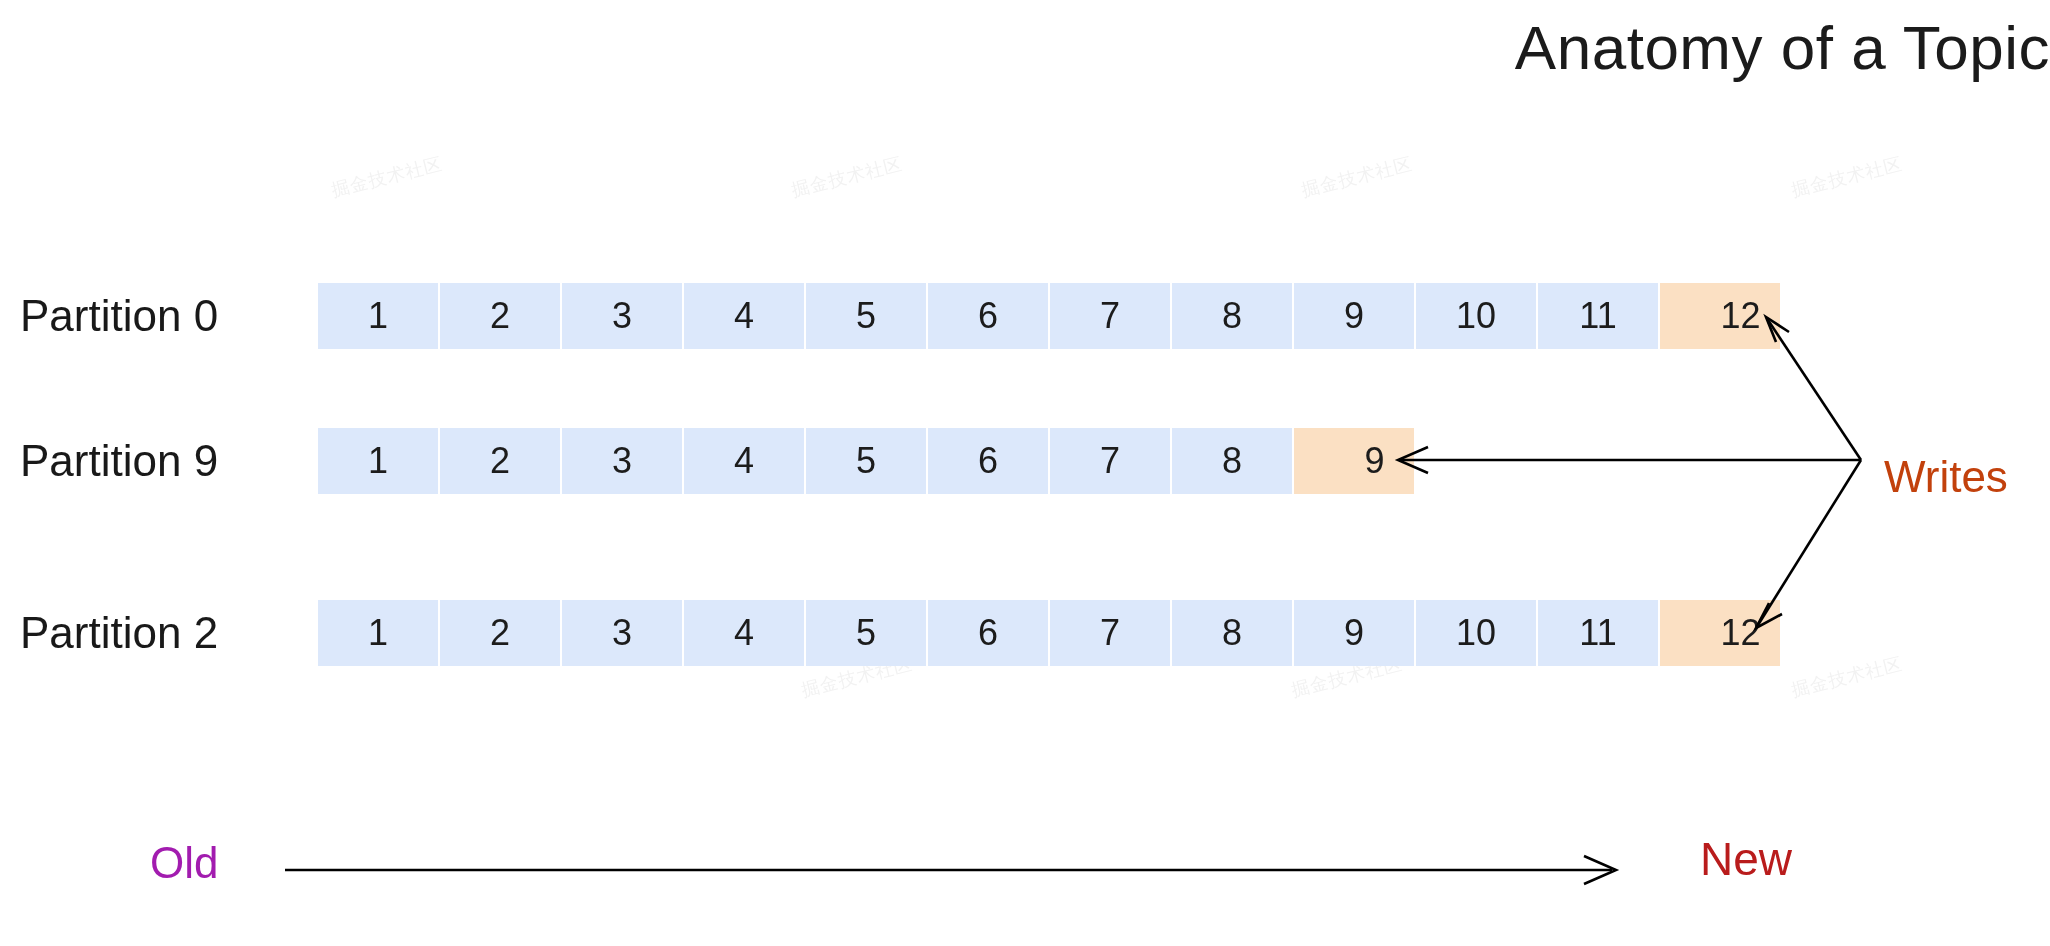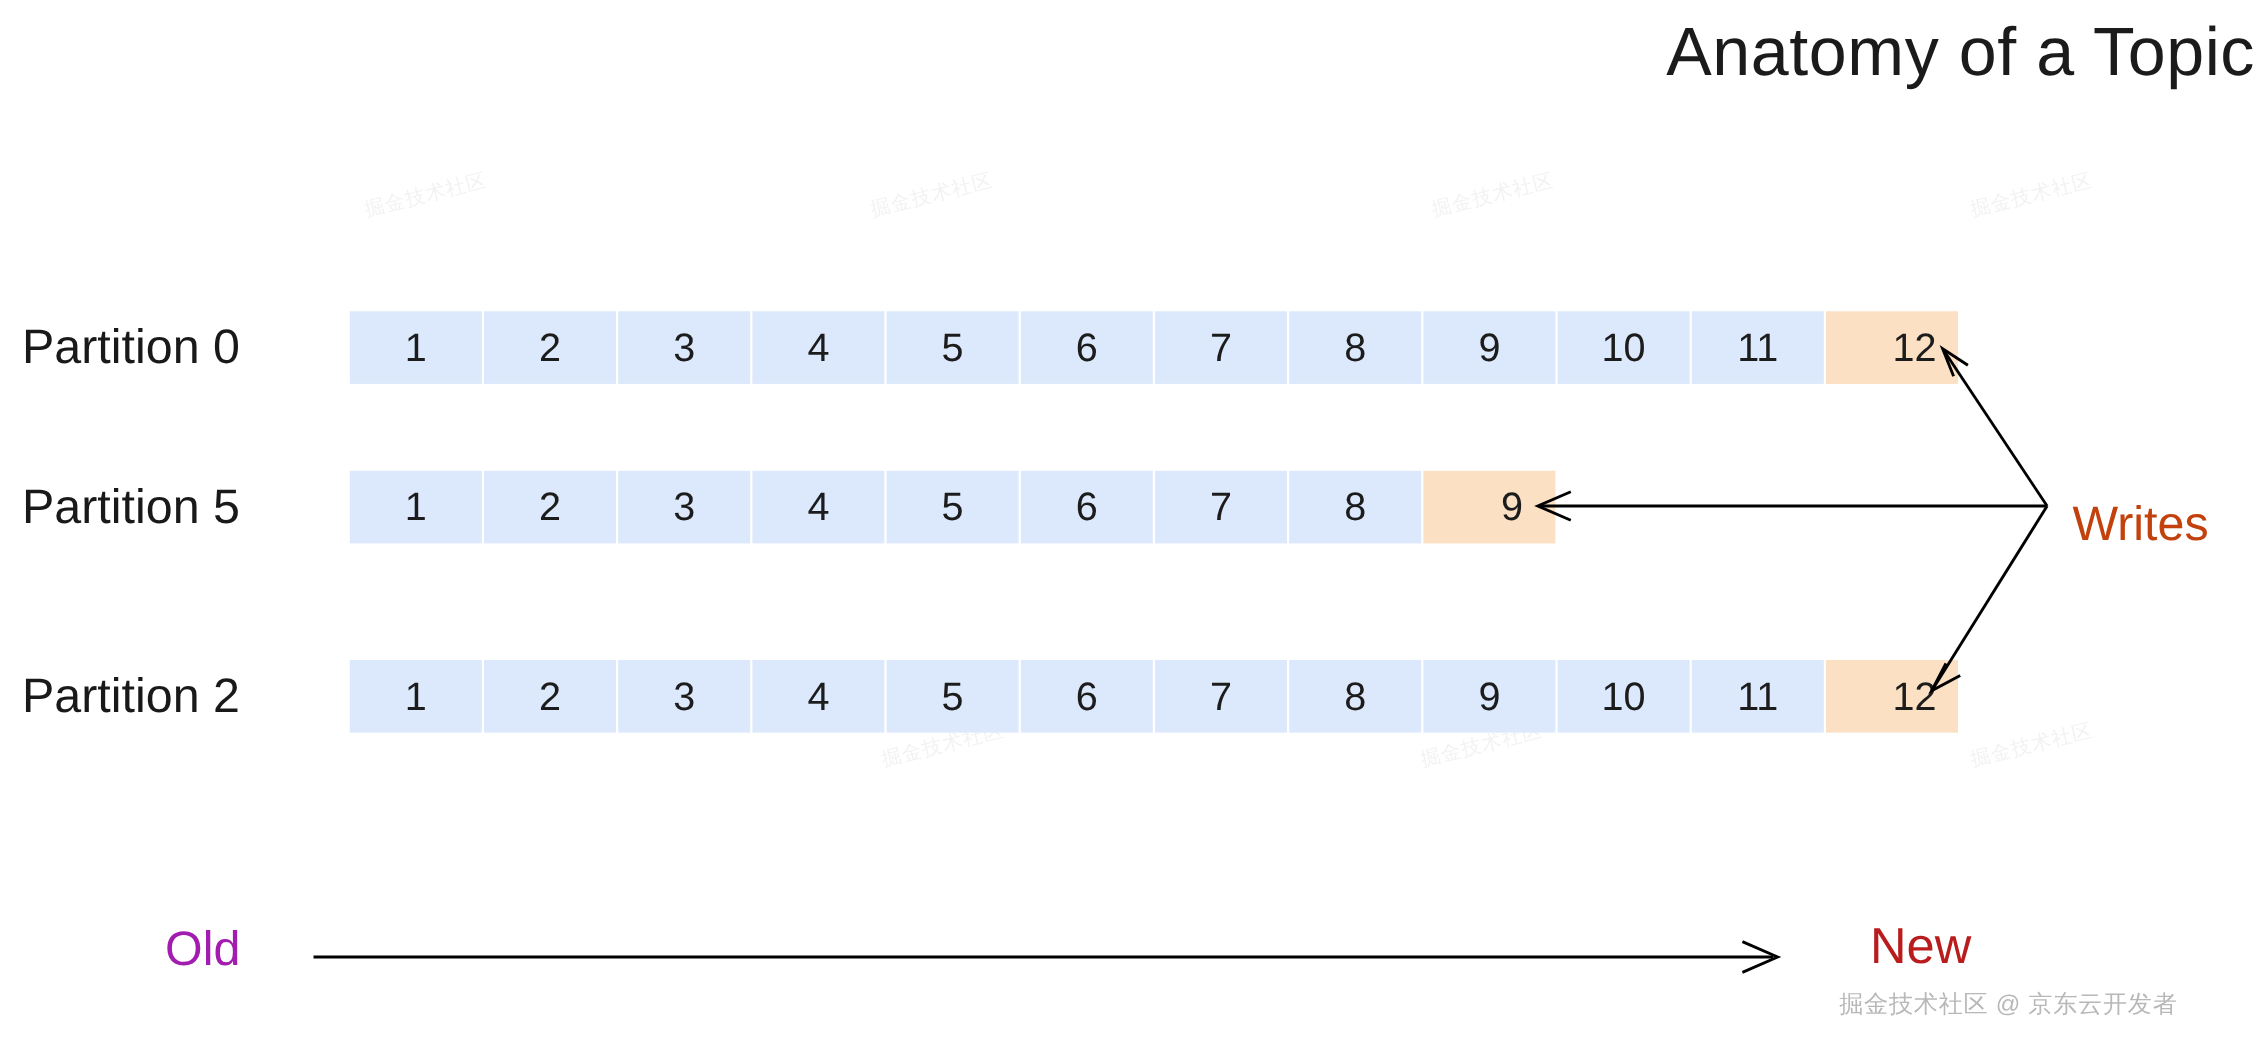--- a/index.html
+++ b/index.html
@@ -158,21 +158,21 @@
       <div class="cell">7</div>
       <div class="cell">8</div>
       <div class="cell">9</div>
       <div class="cell">10</div>
       <div class="cell">11</div>
       <div class="cell highlight">12</div>
     </div>
   </div>
 
   <div class="partition-row" style="top:428px;">
-    <div class="partition-label">Partition 5</div>
+    <div class="partition-label">Partition 9</div>
     <div class="cells">
       <div class="cell">1</div>
       <div class="cell">2</div>
       <div class="cell">3</div>
       <div class="cell">4</div>
       <div class="cell">5</div>
       <div class="cell">6</div>
       <div class="cell">7</div>
       <div class="cell">8</div>
       <div class="cell highlight">9</div>
@@ -218,15 +218,14 @@
       <line x1="285" y1="870" x2="1612" y2="870" stroke="#000000" stroke-width="2.6"></line>
       <polyline points="1584,856 1616,870 1584,884" fill="none" stroke="#000000" stroke-width="2.6" stroke-linejoin="miter"></polyline>
     </g>
   </svg>
 
   <div id="writes-label">Writes</div>
 
   <div id="old-label">Old</div>
   <div id="new-label">New</div>
 
-  <div id="watermark-bottom">掘金技术社区 @ 京东云开发者</div>
 
 </div>
 
 </body></html>

